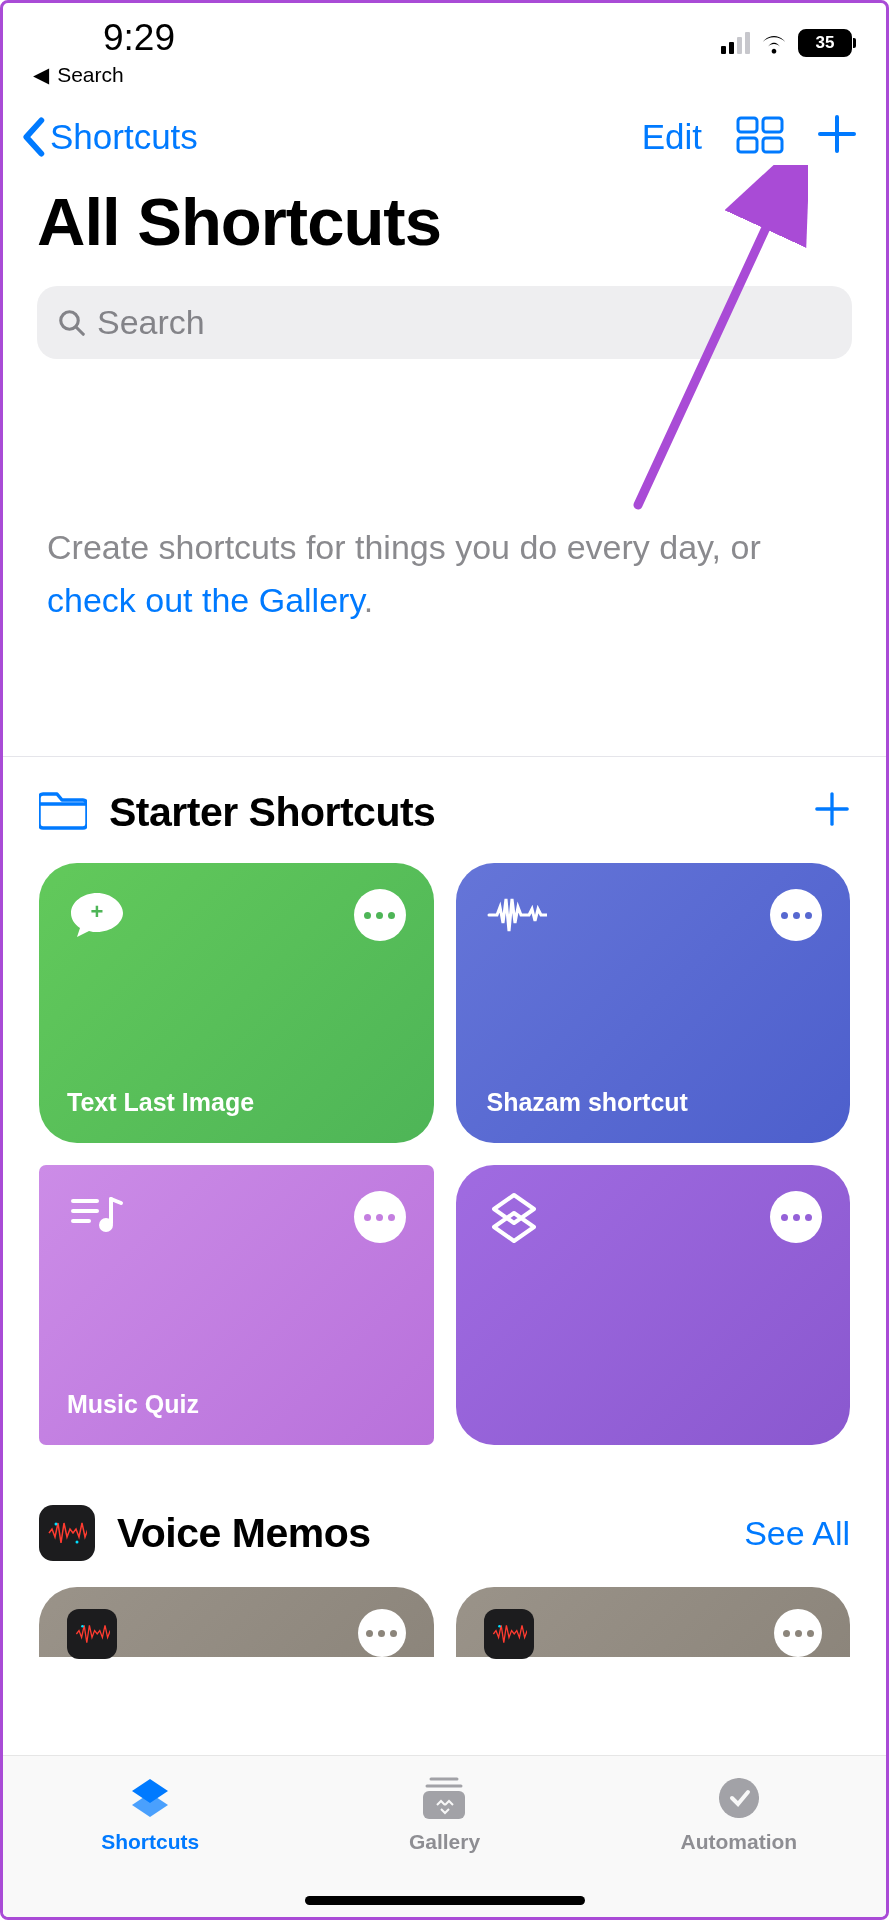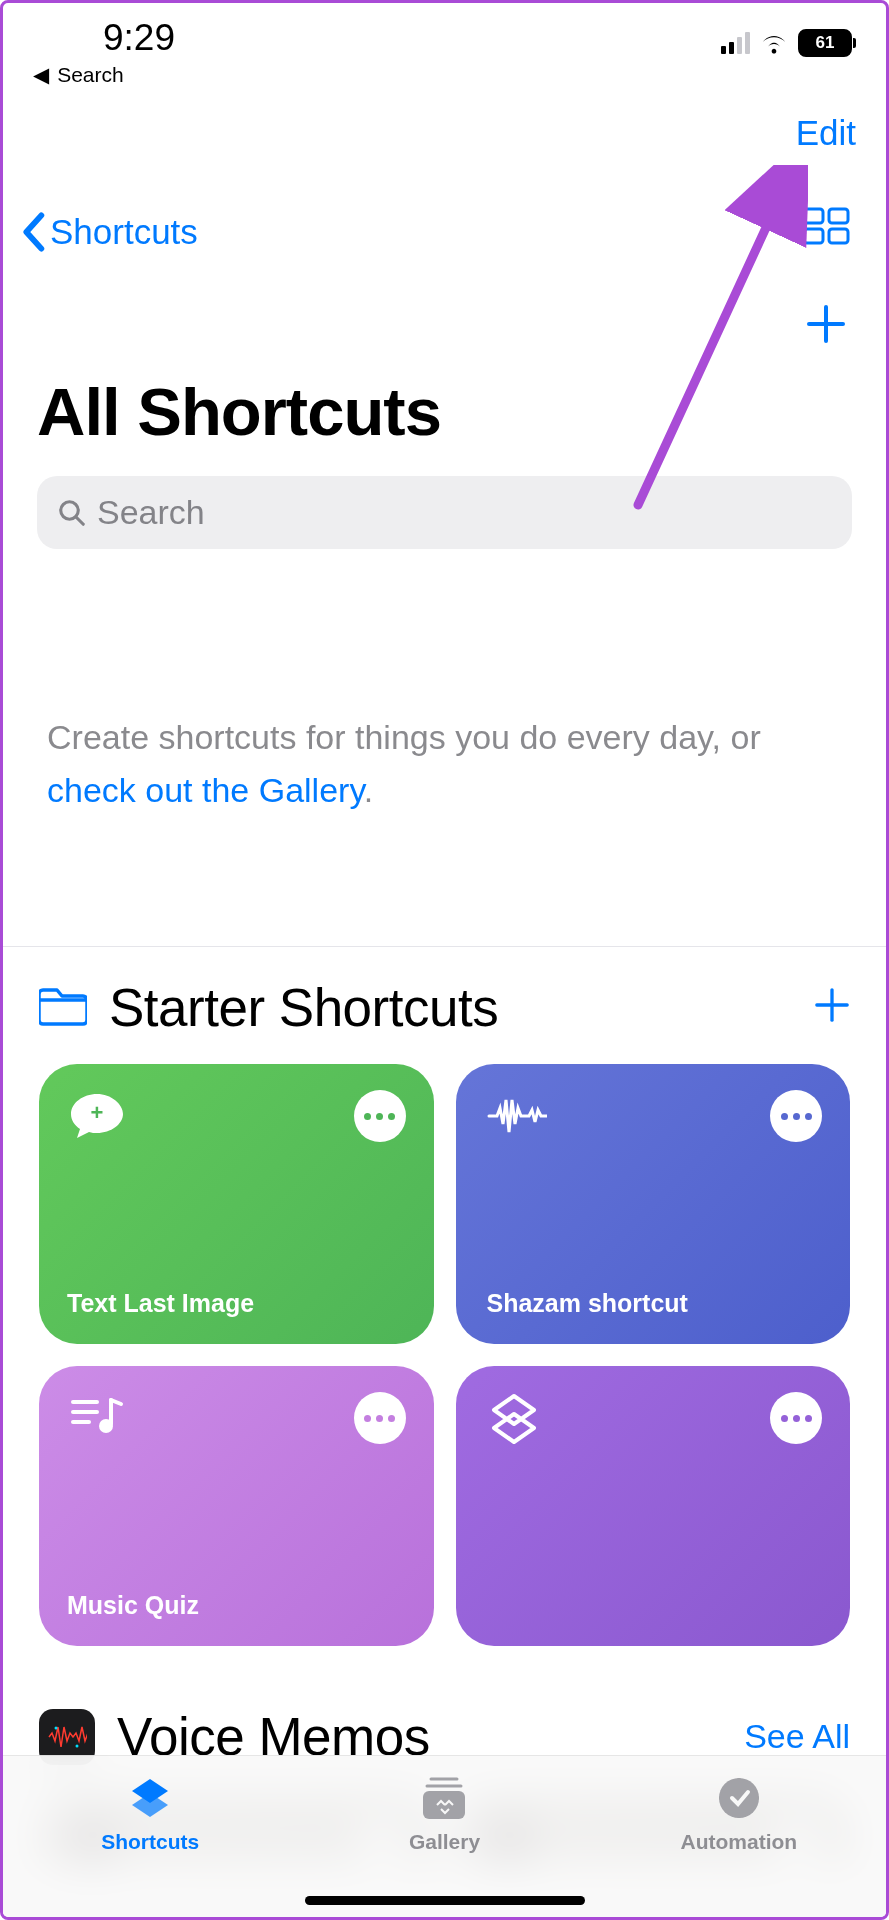--- a/index.html
+++ b/index.html
@@ -92,23 +92,22 @@
     .nav-left {
       display: flex;
       align-items: center;
       color: #007AFF;
       font-size: 35px;
       gap: 5px;
     }
     .nav-right {
       display: flex;
       align-items: center;
-      gap: 54px;
+      gap: 34px;
       color: #007AFF;
-      flex-direction: column;
     }
     .edit-btn { font-size: 35px; }
     .grid-icon svg { width: 48px; height: 38px; }
     .plus-icon { font-size: 48px; font-weight: 300; line-height: 1; }
     .page-title {
       font-size: 67px;
       font-weight: 800;
       padding: 12px 34px;
       letter-spacing: -1px;
     }
@@ -142,22 +141,22 @@
       justify-content: space-between;
       margin-bottom: 26px;
     }
     .section-header-left {
       display: flex;
       align-items: center;
       gap: 22px;
     }
     .folder-icon svg { width: 48px; height: 40px; }
     .section-title {
-      font-size: 53px;
-      font-weight: 400;
+      font-size: 41px;
+      font-weight: 700;
       letter-spacing: -0.5px;
     }
     .section-action { color: #007AFF; font-size: 44px; font-weight: 300;}
     .section-see-all { color: #007AFF; font-size: 34px; }
     .card-grid {
       display: grid;
       grid-template-columns: 1fr 1fr;
       gap: 22px;
     }
     .card {
@@ -191,21 +190,21 @@
     }
     .card-title {
       font-size: 25px;
       font-weight: 700;
       line-height: 1.2;
     }
     .card-green { background: linear-gradient(135deg, #62c95b, #4eb557); }
     .card-green .card-more span { background: #4eb557; }
     .card-blue { background: linear-gradient(135deg, #6575d8, #4d5fcc); padding-left: 31px; }
     .card-blue .card-more span { background: #5768d0; }
-    .card-pink { background: linear-gradient(135deg, #cc8ce7, #b871db); }
+    .card-pink { background: linear-gradient(135deg, #cc8ce7, #b871db); border-radius: 7px; }
     .card-pink .card-more span { background: #c47fe0; }
     .card-purple { background: linear-gradient(135deg, #a06be1, #8a58cf); }
     .card-purple .card-more span { background: #9561d8; }
     .app-icon {
       width: 56px;
       height: 56px;
       border-radius: 14px;
       background: #1c1c1e;
       display: flex;
       align-items: center;
@@ -282,21 +281,21 @@
     <div class="signal-bars">
       <span></span>
         <span></span>
         <span></span>
         <span></span>
     </div>
     <svg class="wifi-icon" viewBox="0 0 24 18" fill="#000">
       <path d="M12 18c1.1 0 2-0.9 2-2s-0.9-2-2-2-2 0.9-2 2 0.9 2 2 2zm-5.6-5.6l2.1-2.1c1-1 2.3-1.5 3.5-1.5s2.6 0.5 3.5 1.5l2.1 2.1c-1.5-1.6-3.5-2.5-5.6-2.5s-4.1 0.9-5.6 2.5zm-4.2-4.2l2.1-2.1c2.1-2.1 4.9-3.2 7.7-3.2s5.6 1.1 7.7 3.2l2.1 2.1c-2.7-2.7-6.2-4.2-9.8-4.2s-7.1 1.5-9.8 4.2z"></path>
     </svg>
     <div class="battery">
-      <div class="battery-body">61</div>
+      <div class="battery-body">35</div>
       <div class="battery-tip"></div>
     </div>
   </div>
 </div>
 
 <div class="nav-bar">
   <div class="nav-left">
     <svg width="24" height="40" viewBox="0 0 14 24">
         <path d="M12 2 L3 12 L12 22" stroke="#007AFF" stroke-width="3.5" fill="none" stroke-linecap="round" stroke-linejoin="round"></path>
       </svg>

